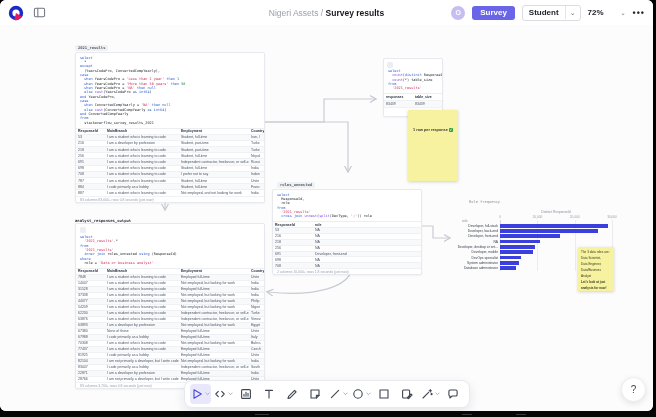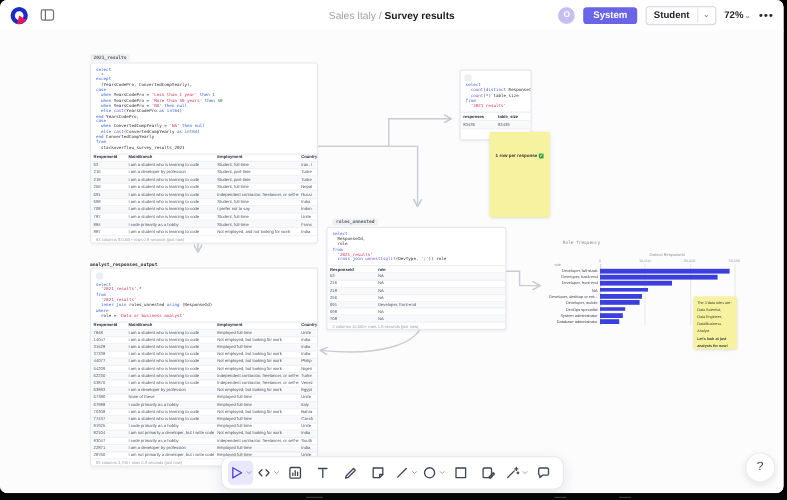--- a/index.html
+++ b/index.html
@@ -17,21 +17,21 @@
   .crumb .cur{color:#17191f;font-weight:600;margin-top:12px;}
   .tb-right{position:absolute;right:8px;display:flex;align-items:center;gap:7px;}
   .avatar{width:14px;height:14px;border-radius:50%;background:#c6bef2;color:#fff;
     font-size:7px;font-weight:700;display:flex;align-items:center;justify-content:center;}
   .btn-share{background:#6965e6;color:#fff;font-size:8px;font-weight:600;border-radius:3px;
     padding:3px 8px;line-height:1;cursor:pointer;}
   .btn-report{display:flex;align-items:center;border:1px solid #d9dce1;border-radius:3px;
     background:#fff;font-size:8px;color:#23262d;line-height:1;cursor:pointer;}
   .btn-report .lbl{padding:3px 6px;font-weight:600;}
   .btn-report .chev{padding:3px 4px;border-left:1px solid #e3e5e9;color:#6b7280;font-size:7px;}
-  .zoomctl{font-size:8px;color:#23262d;font-weight:600;display:flex;align-items:center;gap:1px;cursor:pointer;}
+  .zoomctl{font-size:8px;color:#23262d;font-weight:600;display:flex;align-items:center;gap:17px;cursor:pointer;}
   .zoomctl .chev{color:#9aa0ab;font-size:6px;}
   .more{font-size:9px;color:#23262d;letter-spacing:1px;font-weight:700;cursor:pointer;}
   
   .canvas{position:absolute;left:0;top:25px;width:653px;height:386px;background:#fcfcfd;}
   .arrows{position:absolute;inset:0;pointer-events:none;}
   .cell{position:absolute;background:#fff;border:1px solid #e7e9ee;border-radius:2px;
     box-shadow:0 1px 2px rgba(25,30,50,.05);}
   .chip{position:absolute;background:#eef0f3;border-radius:2px;color:#5a616c;font-size:3.8px;
     font-weight:700;padding:1.2px 3px;line-height:1;font-family:"DejaVu Sans Mono",monospace;}
   .cell-title{position:absolute;font-size:3.9px;color:#2d323b;font-weight:600;
@@ -101,27 +101,27 @@
         <path fill="#e8175d" d="M13.6 11.5 A7.2 7.2 0 0 1 6.2 15 L8 8 Z"></path>
       </svg>
       <span class="sb-toggle">
         <svg width="13" height="13" viewBox="0 0 14 14">
             <rect x="1.5" y="2.5" width="11" height="9" rx="1.5" fill="none" stroke="#6b7280" stroke-width="1.1"></rect>
             <path d="M5.2 2.5 V11.5" stroke="#6b7280" stroke-width="1.1"></path>
           </svg>
       </span>
     </div>
     <div class="crumb">
-      <span class="dim">Sales Italy</span>
+      <span class="dim">Nigeri Assets</span>
       <span class="dim"> <span>/</span> </span>
       <span class="cur">Survey results</span>
     </div>
     <div class="tb-right">
       <div class="avatar">O</div>
-      <div class="btn-share">System</div>
+      <div class="btn-share">Survey</div>
       <div class="btn-report">
         <span class="lbl">Student</span>
         <span class="chev">⌄</span>
       </div>
       <div class="zoomctl">
         <span>72%</span>
         <span class="chev">⌄</span>
       </div>
       <div class="more">•••</div>
     </div>

